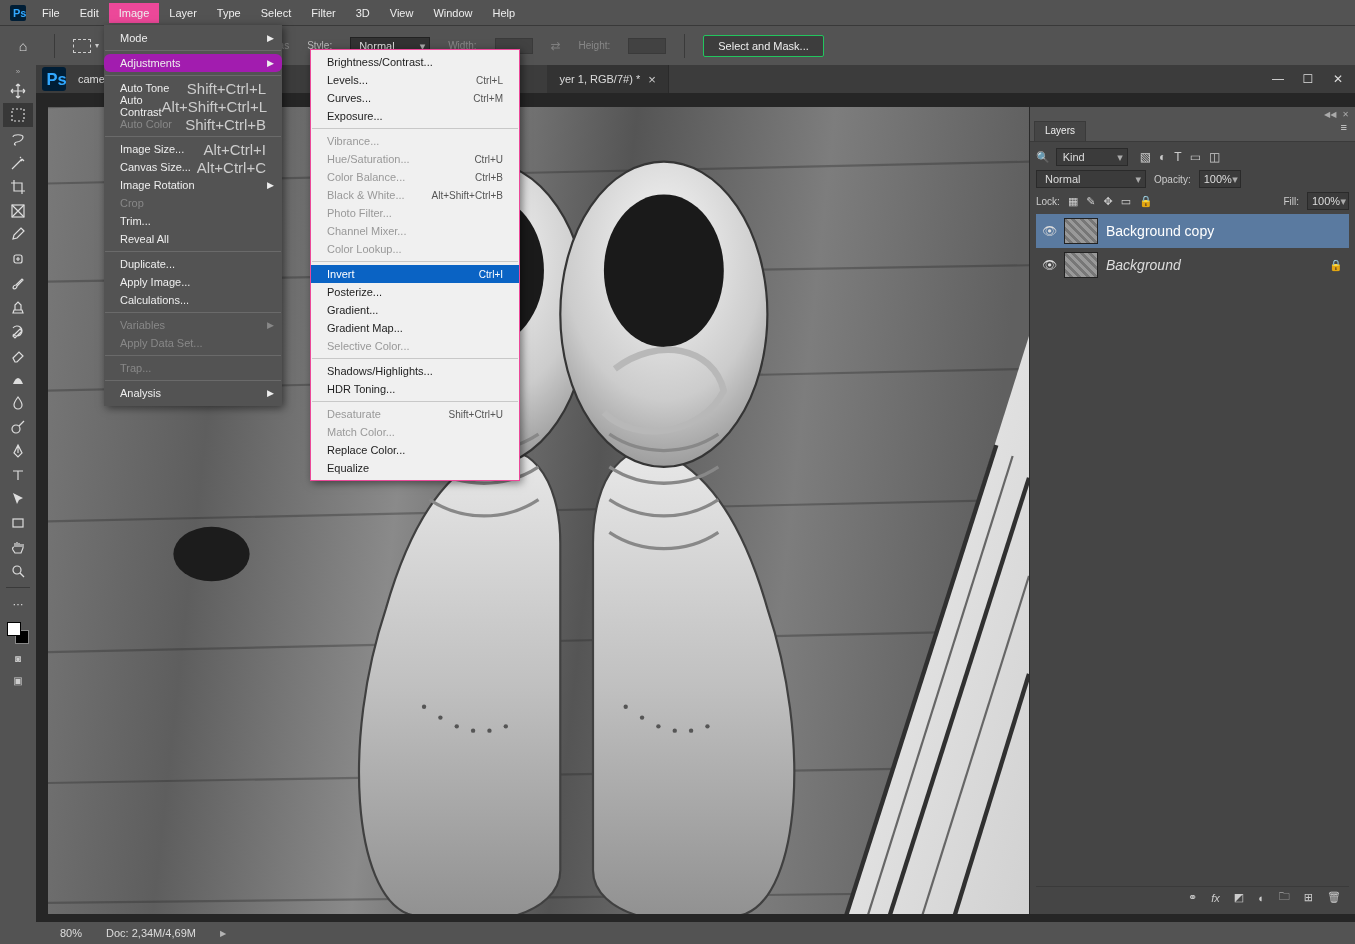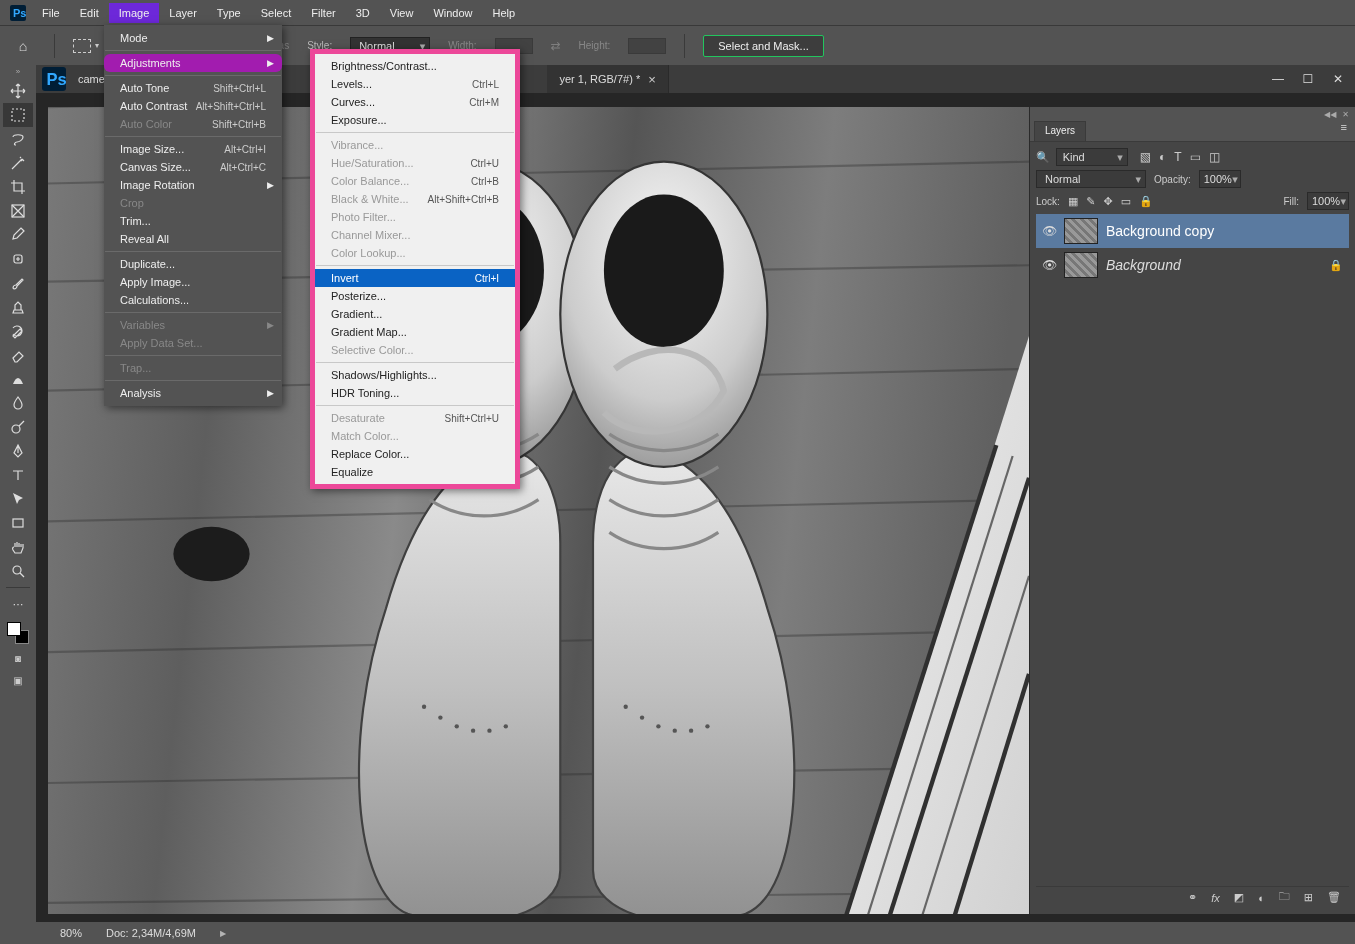--- a/index.html
+++ b/index.html
@@ -3,21 +3,21 @@
 <meta charset="utf-8">
 <style>
 * { margin: 0; padding: 0; box-sizing: border-box; font-family: "Segoe UI", Tahoma, sans-serif; font-size: 11px; user-select: none; }
 body { background: #323232; color: #ddd; width: 1355px; height: 944px; overflow: hidden; position: relative; }
 
 
 .menubar { height: 25px; background: #535353; display: flex; align-items: center; padding-left: 4px; }
 .menubar .logo { width: 28px; height: 20px; display:flex; align-items:center; justify-content:center; }
 .menubar .logo svg { width:16px; height:16px; }
 .menubar .item { padding: 4px 10px; color: #eee; cursor: pointer; }
-.menubar .item.active { background: #6d28d9; }
+.menubar .item.active { background: #ec4899; }
 
 
 .optbar { height: 40px; background: #535353; display: flex; align-items: center; padding: 0 10px; gap: 18px; border-top: 1px solid #393939; }
 .optbar .home { width: 26px; text-align:center; font-size:14px; color:#ddd; }
 .optbar .sel { display:flex; align-items:center; gap:4px; background:#535353; }
 .optbar .dashed { width:18px; height:14px; border:1px dashed #ccc; }
 .optbar .small-arrow { font-size:8px; color:#ccc; }
 .optbar label { color:#bbb; font-size:10px; }
 .optbar .styleSel { background:#333; color:#ddd; padding:2px 8px; border:1px solid #222; width:80px; position:relative; }
 .optbar .styleSel::after { content:"▾"; position:absolute; right:4px; color:#aaa; }
@@ -89,27 +89,27 @@
 .layer .name { flex:1; font-size:14px; }
 .layer .lock { font-size:11px; color:#ccc; }
 .layer .italic { font-style:italic; }
 .panelFoot { height:22px; display:flex; align-items:center; justify-content:flex-end; gap:14px; border-top:1px solid #3a3a3a; padding:0 8px; color:#ccc; }
 .panelFoot span { font-size:11px; }
 
 
 .menu1 { position:absolute; left:104px; top:25px; width:178px; background:#535353; box-shadow:2px 2px 8px rgba(0,0,0,.5); z-index:100; padding:4px 0; }
 .menu1 .mrow { padding:3px 16px; color:#eee; display:flex; align-items:center; position:relative; height:18px; }
 .menu1 .mrow .lbl { flex:1; }
-.menu1 .mrow .sc { color:#ccc; font-size:10px; }
+.menu1 .mrow .sc { color:#ccc; font-size:15px; }
 .menu1 .mrow .arr { position:absolute; right:8px; font-size:9px; }
 .menu1 .mrow.disabled { color:#888; }
 .menu1 .mrow.hover { background:#a21caf;border-radius:6px; }
 .menu1 .msep { height:1px; background:#6a6a6a; margin:3px 1px; }
 
-.menu2 { position:absolute; left:310px; top:49px; width:210px; background:#f0f0f0; color:#222; box-shadow:2px 2px 8px rgba(0,0,0,.5); z-index:101; padding:3px 0; border:5px solid #ec4899; }
+.menu2 { position:absolute; left:310px; top:49px; width:210px; background:#f0f0f0; color:#222; box-shadow:2px 2px 8px rgba(0,0,0,.5); z-index:101; padding:3px 0; border:1px solid #ec4899; }
 .menu2 .mrow { padding:2px 16px; display:flex; align-items:center; height:18px; }
 .menu2 .mrow .lbl { flex:1; }
 .menu2 .mrow .sc { color:#555; font-size:10px; }
 .menu2 .mrow.disabled { color:#999; }
 .menu2 .mrow.hover { background:#0a63c4; color:#fff; }
 .menu2 .mrow.hover .sc { color:#fff; }
 .menu2 .msep { height:1px; background:#c8c8c8; margin:3px 1px; }
 </style>
 </head>
 <body>

